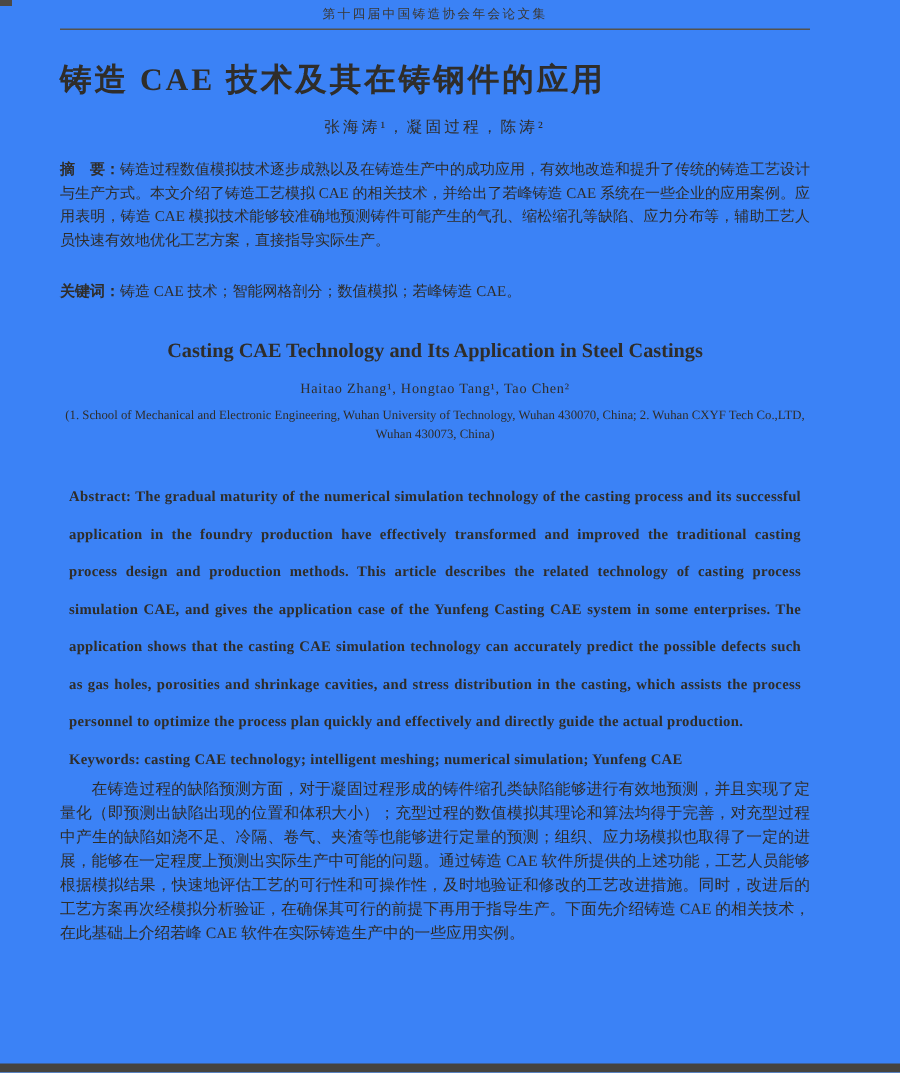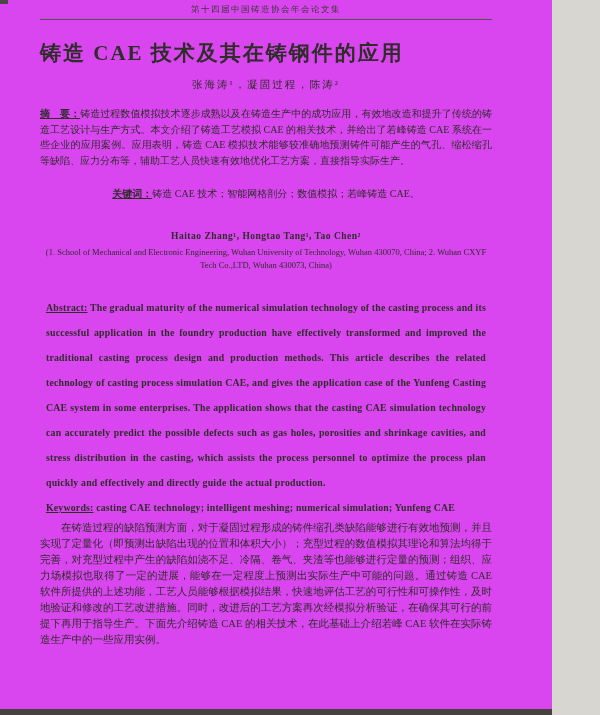--- a/index.html
+++ b/index.html
@@ -3,22 +3,22 @@
 <meta charset="utf-8">
 <style>
   html, body { margin: 0; padding: 0; }
   body {
     width: 600px; height: 715px; overflow: hidden;
     background: #d8d6d1;
     font-family: "Liberation Serif", serif;
   }
   .page {
     position: relative;
-    width: 552px; height: 715px;
-    background: #d946ef;
+    width: 600px; height: 715px;
+    background: #3b82f6;
     color: #2f2d2a;
     overflow: hidden;
     padding: 4px 60px 0 40px;
     box-sizing: border-box;
   }
   .scan-artifact {
     position: absolute; left: 0; top: 0;
     width: 8px; height: 4px; background: #4c4944;
   }
   .running-header-text {
@@ -27,25 +27,25 @@
   .header-rule { height: 1px; background: #55524c; margin-top: 3px; }
 
   .title-cn {
     margin: 19px 0 0; text-align: left;
     font-size: 21px; font-weight: bold; letter-spacing: 2px;
   }
   .authors-cn { margin-top: 11px; text-align: center; font-size: 10.5px; letter-spacing: 2px; }
   .affiliation-cn { margin-top: 4px; text-align: center; font-size: 9px; }
 
   .abstract-cn { margin: 14px 0 0; font-size: 10px; line-height: 15.5px; text-align: justify; }
-  .keywords-cn { margin: 19px 0 0; font-size: 10px; text-align: center; }
-  .inline-label { font-weight: bold; text-decoration: underline; }
+  .keywords-cn { margin: 19px 0 0; font-size: 10px; }
+  .inline-label { font-weight: bold; }
 
   .title-en { margin: 25px 0 0; text-align: center; font-size: 13.5px; font-weight: bold; }
-  .authors-en { margin-top: 30px; text-align: center; font-size: 9.5px; font-weight: bold; letter-spacing: .5px; }
+  .authors-en { margin-top: 13px; text-align: center; font-size: 9.5px; font-weight: normal; letter-spacing: .5px; }
   .affiliation-en { margin-top: 5px; text-align: center; font-size: 8.5px; font-weight: normal; line-height: 12.5px; }
 
   .abstract-en-block { margin-top: 6px; padding: 0 6px; }
   .abstract-en, .keywords-en {
     margin: 0; font-size: 9.8px; font-weight: bold;
     line-height: 25px; letter-spacing: .2px;
   }
   .abstract-en { text-align: justify; margin-top: 24px; }
 
   .section-heading { margin: 19px 0 0; font-size: 13px; font-weight: bold; }
@@ -67,20 +67,21 @@
     <div class="header-rule"></div>
   </header>
 
   <h1 class="title-cn">铸造 CAE 技术及其在铸钢件的应用</h1>
   <div class="authors-cn">张海涛¹，凝固过程，陈涛²</div>
 
   <p class="abstract-cn"><b class="inline-label">摘　要：</b><span>铸造过程数值模拟技术逐步成熟以及在铸造生产中的成功应用，有效地改造和提升了传统的铸造工艺设计与生产方式。本文介绍了铸造工艺模拟 CAE 的相关技术，并给出了若峰铸造 CAE 系统在一些企业的应用案例。应用表明，铸造 CAE 模拟技术能够较准确地预测铸件可能产生的气孔、缩松缩孔等缺陷、应力分布等，辅助工艺人员快速有效地优化工艺方案，直接指导实际生产。</span></p>
 
   <p class="keywords-cn"><b class="inline-label">关键词：</b><span>铸造 CAE 技术；智能网格剖分；数值模拟；若峰铸造 CAE。</span></p>
 
+  <h2 class="title-en">Casting CAE Technology and Its Application in Steel Castings</h2>
   <div class="authors-en">Haitao Zhang¹, Hongtao Tang¹, Tao Chen²</div>
   <div class="affiliation-en">(1. School of Mechanical and Electronic Engineering, Wuhan University of Technology, Wuhan 430070, China; 2. Wuhan CXYF Tech Co.,LTD, Wuhan 430073, China)</div>
 
   <div class="abstract-en-block">
     <p class="abstract-en"><b class="inline-label">Abstract:</b> <span>The gradual maturity of the numerical simulation technology of the casting process and its successful application in the foundry production have effectively transformed and improved the traditional casting process design and production methods. This article describes the related technology of casting process simulation CAE, and gives the application case of the Yunfeng Casting CAE system in some enterprises. The application shows that the casting CAE simulation technology can accurately predict the possible defects such as gas holes, porosities and shrinkage cavities, and stress distribution in the casting, which assists the process personnel to optimize the process plan quickly and effectively and directly guide the actual production.</span></p>
     <p class="keywords-en"><b class="inline-label">Keywords:</b> <span>casting CAE technology; intelligent meshing; numerical simulation; Yunfeng CAE</span></p>
   </div>
 
 
   <p class="body-para">在铸造过程的缺陷预测方面，对于凝固过程形成的铸件缩孔类缺陷能够进行有效地预测，并且实现了定量化（即预测出缺陷出现的位置和体积大小）；充型过程的数值模拟其理论和算法均得于完善，对充型过程中产生的缺陷如浇不足、冷隔、卷气、夹渣等也能够进行定量的预测；组织、应力场模拟也取得了一定的进展，能够在一定程度上预测出实际生产中可能的问题。通过铸造 CAE 软件所提供的上述功能，工艺人员能够根据模拟结果，快速地评估工艺的可行性和可操作性，及时地验证和修改的工艺改进措施。同时，改进后的工艺方案再次经模拟分析验证，在确保其可行的前提下再用于指导生产。下面先介绍铸造 CAE 的相关技术，在此基础上介绍若峰 CAE 软件在实际铸造生产中的一些应用实例。</p>

